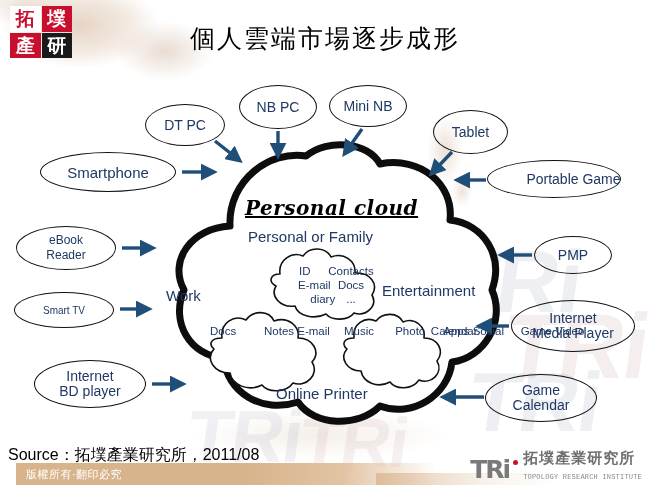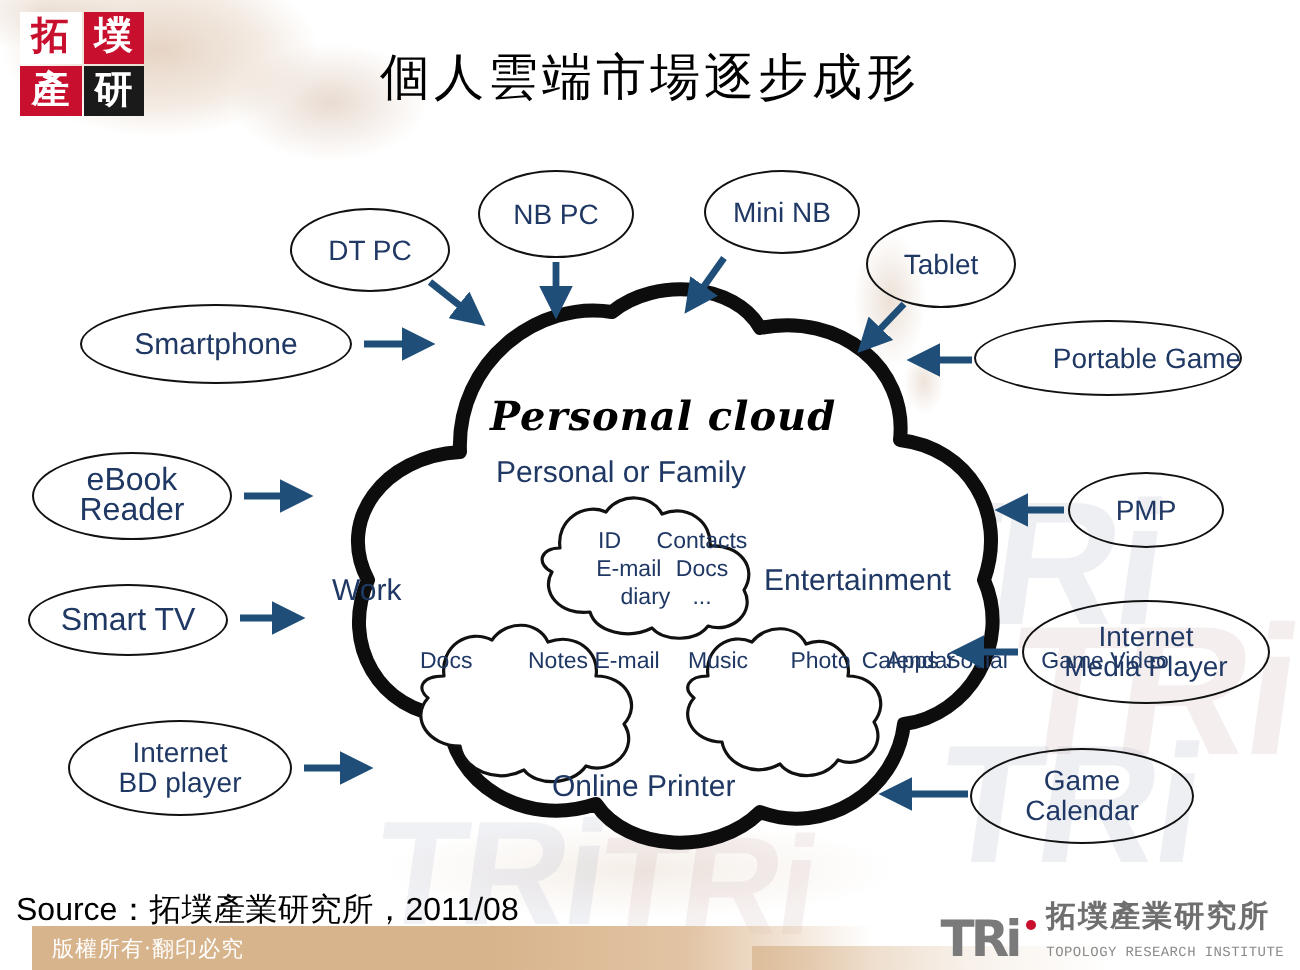--- a/index.html
+++ b/index.html
@@ -122,20 +122,21 @@
     white-space: nowrap;
   }
   #personal-cloud-label {
     left: 245px; top: 196px;
     font-family: "DejaVu Serif", "Liberation Serif", serif;
     font-style: italic;
     font-weight: bold;
     font-size: 20px;
     color: #000000;
     letter-spacing: 0.5px;
+    text-decoration: underline;
   }
   #personal-or-family-label { left: 248px; top: 228px; font-size: 15px; text-align: center; }
   #work-label               { left: 166px; top: 287px; font-size: 15px; }
   #entertainment-label      { left: 382px; top: 282px; font-size: 15px; }
   #online-printer-label     { left: 276px; top: 385px; font-size: 15px; }
 
   
   .subcloud {
     position: absolute;
     z-index: 3;
@@ -178,27 +179,27 @@
     color: #1F3864;
     font-family: "Liberation Sans", sans-serif;
     font-size: 14px;
     line-height: 15px;
     box-sizing: border-box;
   }
   .node span { display: block; }
 
   #node-dt-pc         { left: 145px; top: 104px; width: 80px;  height: 42px; font-size: 14px; }
   #node-nb-pc         { left: 239px; top: 85px;  width: 78px;  height: 44px; font-size: 14px; }
-  #node-mini-nb       { left: 352px; top: 85px;  width: 78px;  height: 42px; font-size: 14px; }
+  #node-mini-nb       { left: 329px; top: 85px;  width: 78px;  height: 42px; font-size: 14px; }
   #node-tablet        { left: 433px; top: 110px; width: 75px;  height: 44px; font-size: 14px; }
   #node-smartphone    { left: 40px;  top: 152px; width: 136px; height: 40px; font-size: 15px; }
   #node-portable-game { left: 487px; top: 160px; width: 134px; height: 38px; font-size: 14px; }
-  #node-ebook         { left: 16px;  top: 226px; width: 100px; height: 44px; font-size: 16px; }
+  #node-ebook         { left: 16px;  top: 226px; width: 100px; height: 44px; font-size: 12px; }
   #node-pmp           { left: 534px; top: 236px; width: 78px;  height: 38px; font-size: 14px; }
-  #node-smart-tv      { left: 14px;  top: 292px; width: 100px; height: 36px; font-size: 16px; }
+  #node-smart-tv      { left: 14px;  top: 292px; width: 100px; height: 36px; font-size: 10px; }
   #node-imp           { left: 511px; top: 300px; width: 124px; height: 52px; font-size: 14px; }
   #node-bd-player     { left: 34px;  top: 360px; width: 112px; height: 48px; font-size: 14px; }
   #node-game-console  { left: 485px; top: 374px; width: 112px; height: 48px; font-size: 14px; }
 
   
   #node-portable-game span { position: relative; left: 3px; margin-left: 33px; }
 
   
   #arrows {
     position: absolute;

